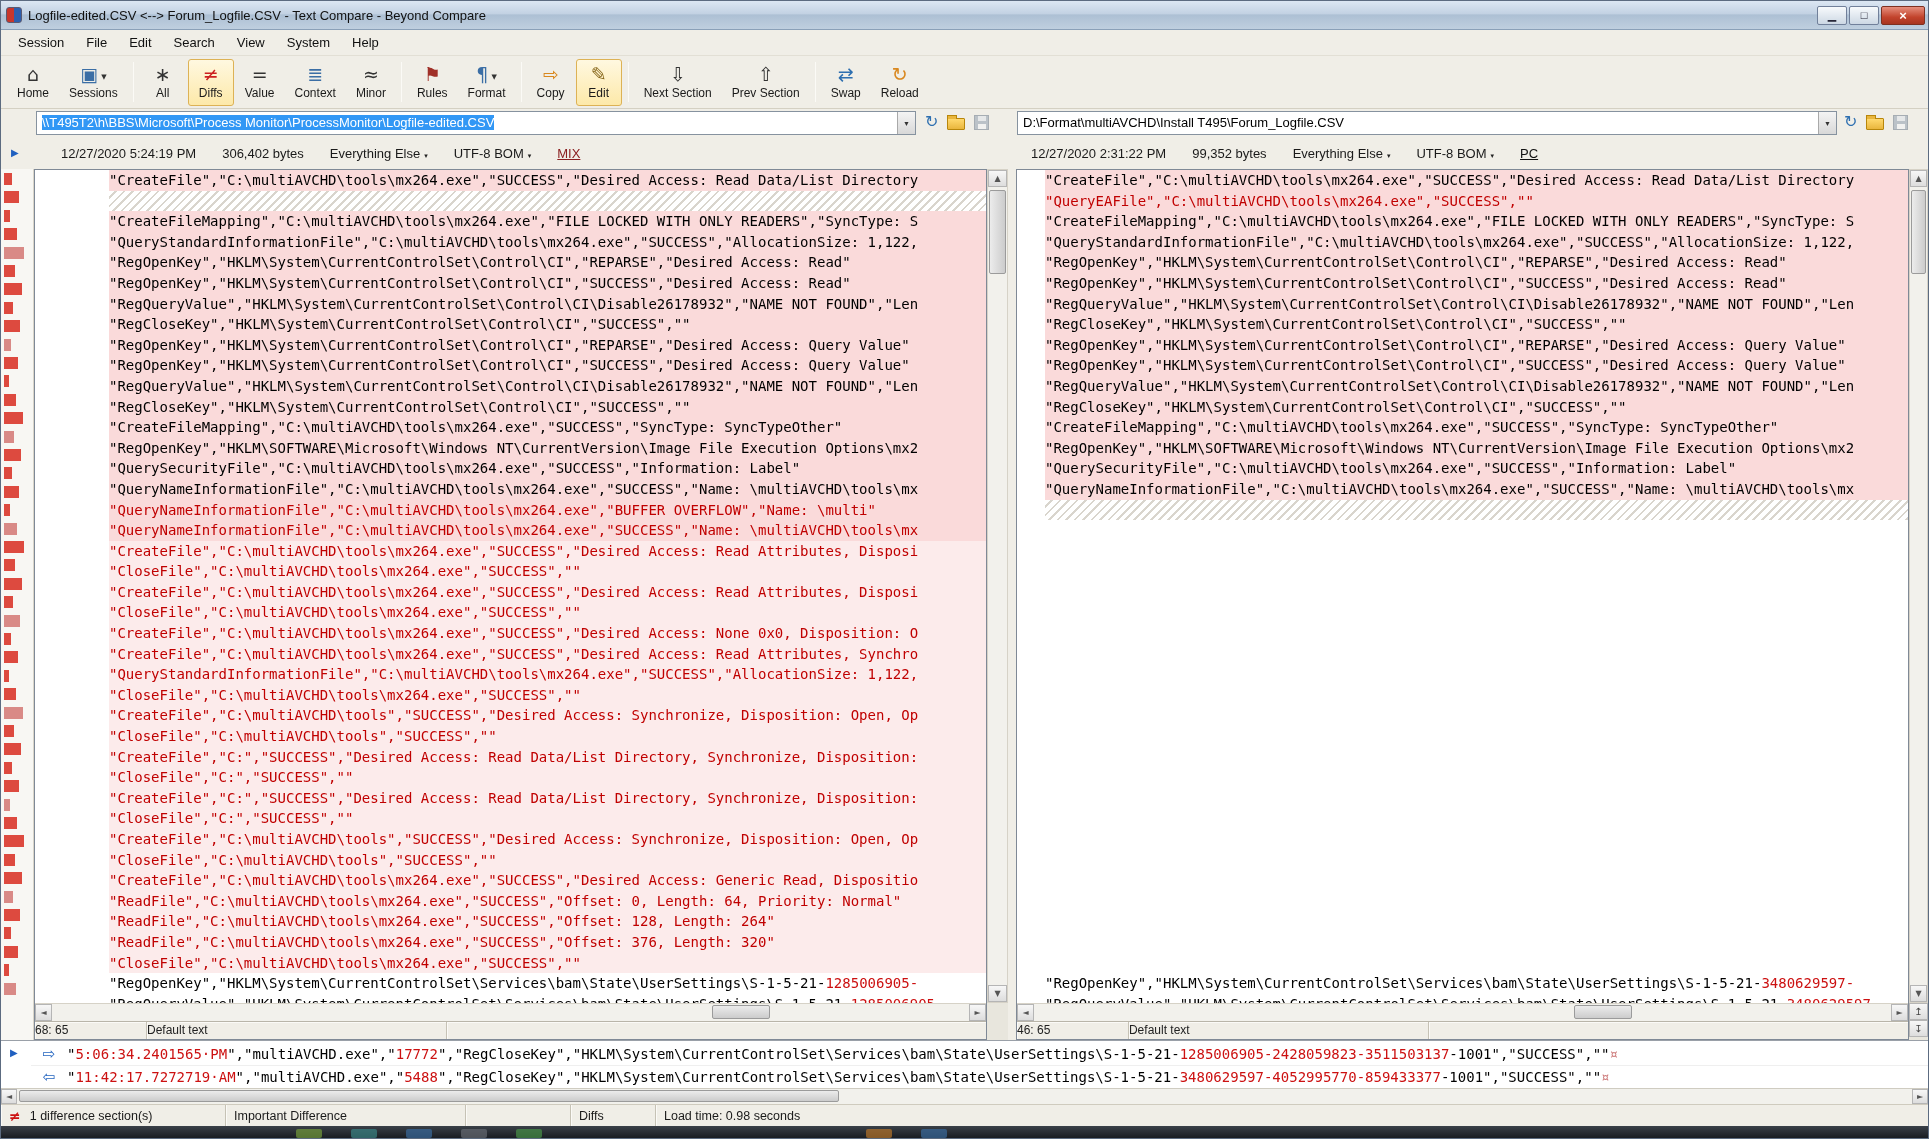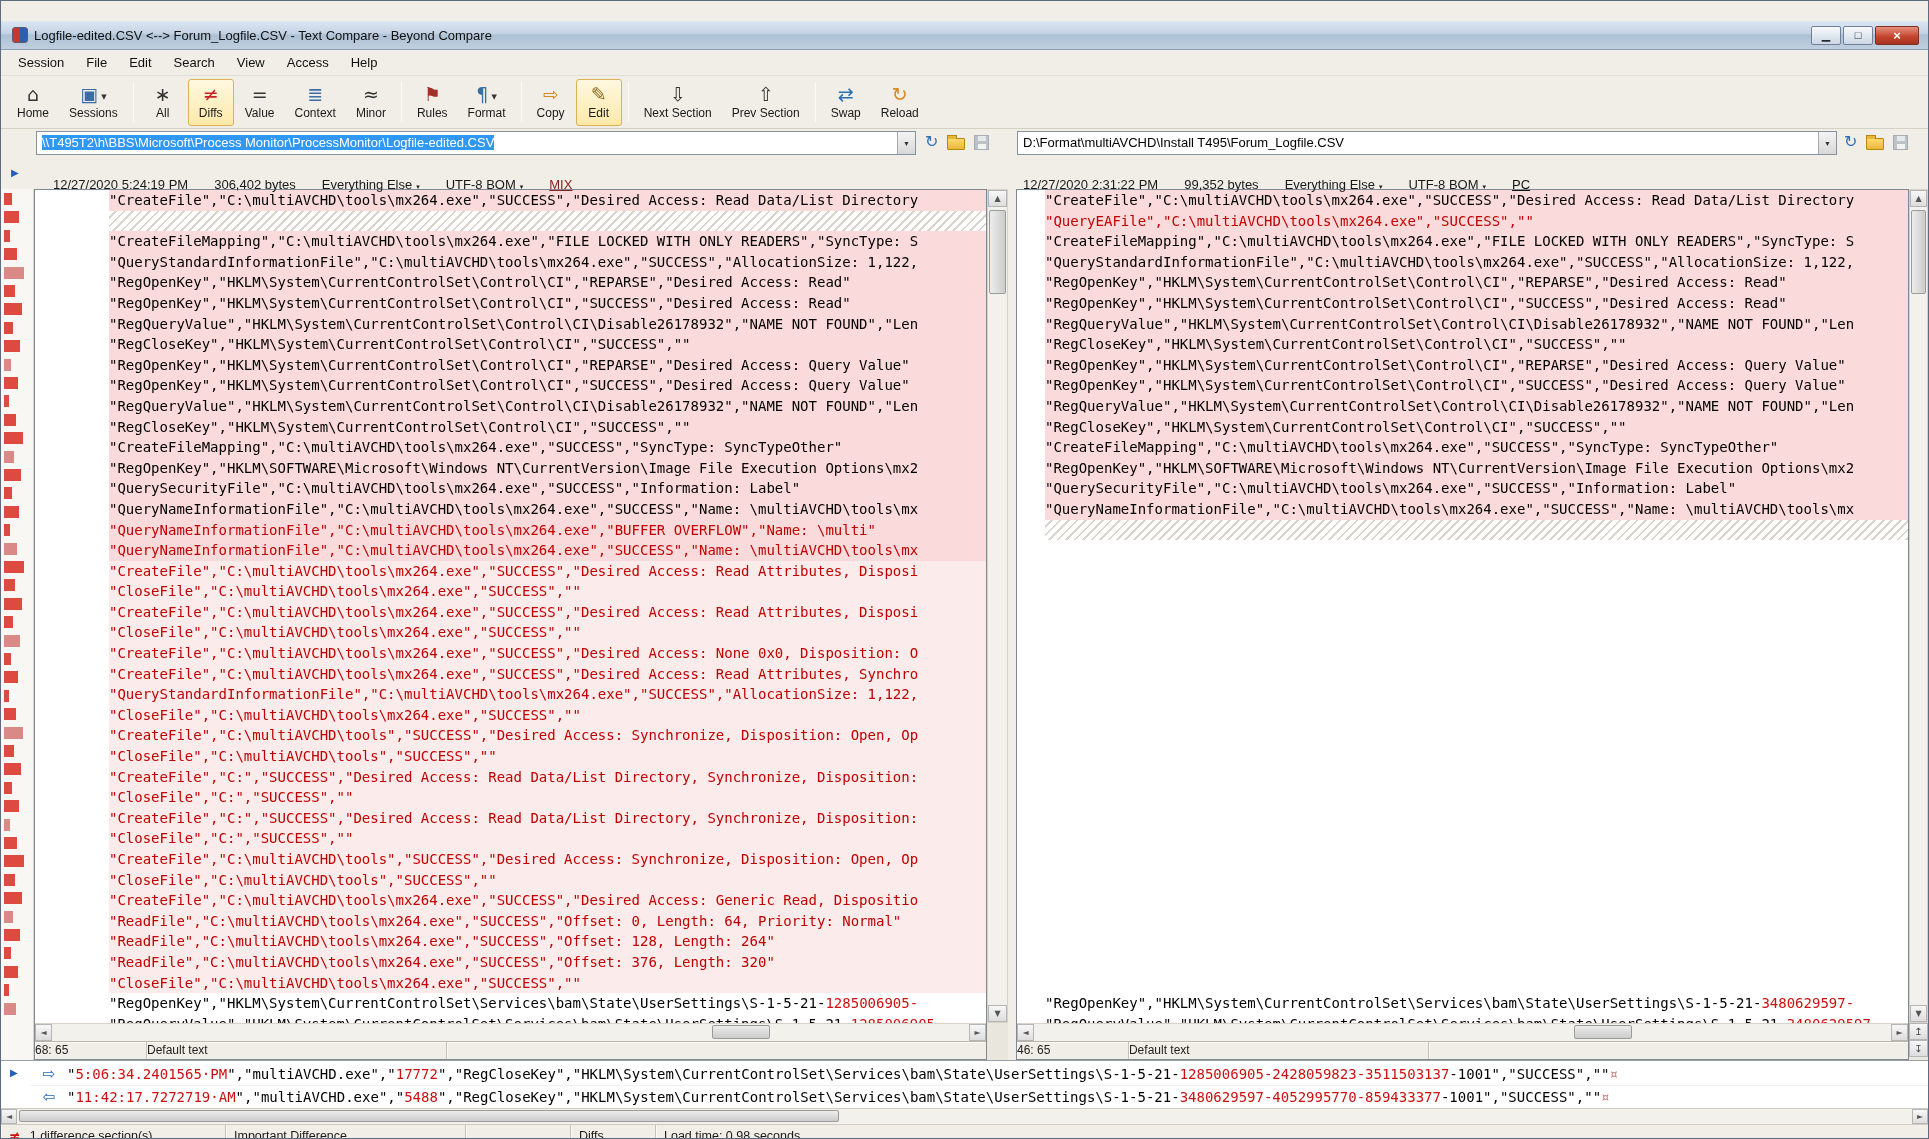--- a/index.html
+++ b/index.html
@@ -2,23 +2,23 @@
 <html><head>
 <meta charset="utf-8">
 <style>
   * { box-sizing: border-box; }
   html,body { margin:0; padding:0; width:1929px; height:1139px; overflow:hidden;
               font-family:"Liberation Sans", sans-serif; background:#8e9aa8; }
   .app { position:relative; width:1929px; height:1139px; background:#f0eee7;
          border:1px solid #5c6b80; overflow:hidden; }
 
   
-  .titlebar { height:29px; display:flex; align-items:center; padding:0 9px;
+  .titlebar { height:29px; display:flex; align-items:center; padding:0 3px;
     background:linear-gradient(180deg,#dce7f3 0%,#c3d2e3 45%,#adc0d4 50%,#bfcfdf 100%);
-    border-bottom:1px solid #8aa0b8;margin-top:20px; }
+    border-bottom:1px solid #8aa0b8; }
   .bc-logo { width:16px; height:16px; border-radius:3px; margin:0 6px 0 2px;
     background:linear-gradient(90deg,#c8372c 0 50%,#2d5fae 50% 100%);
     border:1px solid #5a5a72; }
   .title-text { flex:1; font-size:13px; color:#111; white-space:nowrap; overflow:hidden; }
   .win-controls { display:flex; }
   .wbtn { width:30px; height:19px; margin-left:2px; border:1px solid #71809a; border-radius:2px;
     display:flex; align-items:center; justify-content:center; font-size:11px; color:#223;
     background:linear-gradient(#f7fafc,#cdd8e4); }
   .wbtn.close { width:44px; color:#fff; font-size:13px; font-weight:bold;
     background:linear-gradient(#e68f7d,#c2432c 60%,#a83520); border-color:#7e3020; }
@@ -55,21 +55,21 @@
   .folder-icon::before { content:""; position:absolute; top:-4px; left:-1px; width:8px; height:3px;
     background:#e9b63d; border:1px solid #b8860b; border-bottom:none; }
   .floppy-icon { width:15px; height:15px; background:#8797ab; border:1px solid #5e6e81; position:relative; opacity:.5; }
   .floppy-icon::before { content:""; position:absolute; left:3px; top:0; width:8px; height:5px; background:#dde4ec; }
   .floppy-icon::after { content:""; position:absolute; left:3px; bottom:0; width:8px; height:5px; background:#f5f7fa; }
 
   
   .info-row { position:relative; height:30px; background:#f0eee7; font-size:13px; color:#1a1a1a; }
   .pane-marker { position:absolute; left:10px; top:8px; color:#2060c0; font-size:10px;
     font-family:"DejaVu Sans",sans-serif; }
-  .info-group { position:absolute; top:18px; display:flex; align-items:baseline; }
+  .info-group { position:absolute; top:7px; display:flex; align-items:baseline;margin-left:8px; }
   .info-group > * { margin-right:26px; white-space:nowrap; }
   .dd-mini { font-size:7px; color:#222; margin-left:4px; font-family:"DejaVu Sans",sans-serif; }
   .line-ending { text-decoration:underline; }
   .line-ending.mix { color:#8b2020; }
   .line-ending.pc  { color:#111; }
 
   
   .compare { display:flex; height:871px; background:#f0eee7; }
   .ov-strip { width:33px; background:#f8f7f3; border-right:1px solid #d9d5ca; position:relative; }
   .ov-mark { position:absolute; left:3px; height:12px; background:#dd4a3f; }
@@ -164,21 +164,21 @@
         </div>
     </div>
   </div>
 
   <div class="menubar" id="menubar">
       <div class="menu-item">Session</div>
       <div class="menu-item">File</div>
       <div class="menu-item">Edit</div>
       <div class="menu-item">Search</div>
       <div class="menu-item">View</div>
-      <div class="menu-item">Access</div>
+      <div class="menu-item">System</div>
       <div class="menu-item">Help</div>
     </div>
 
   <div class="toolbar" id="toolbar">
       <div class="tb-btn">
         <div class="tb-icon" style="color: rgb(51, 51, 51);">⌂</div>
         <div class="tb-label">Home</div>
       </div>
       <div class="tb-btn">
         <div class="tb-icon" style="color: rgb(59, 110, 165);">▣<span class="tb-dd">▼</span></div>

